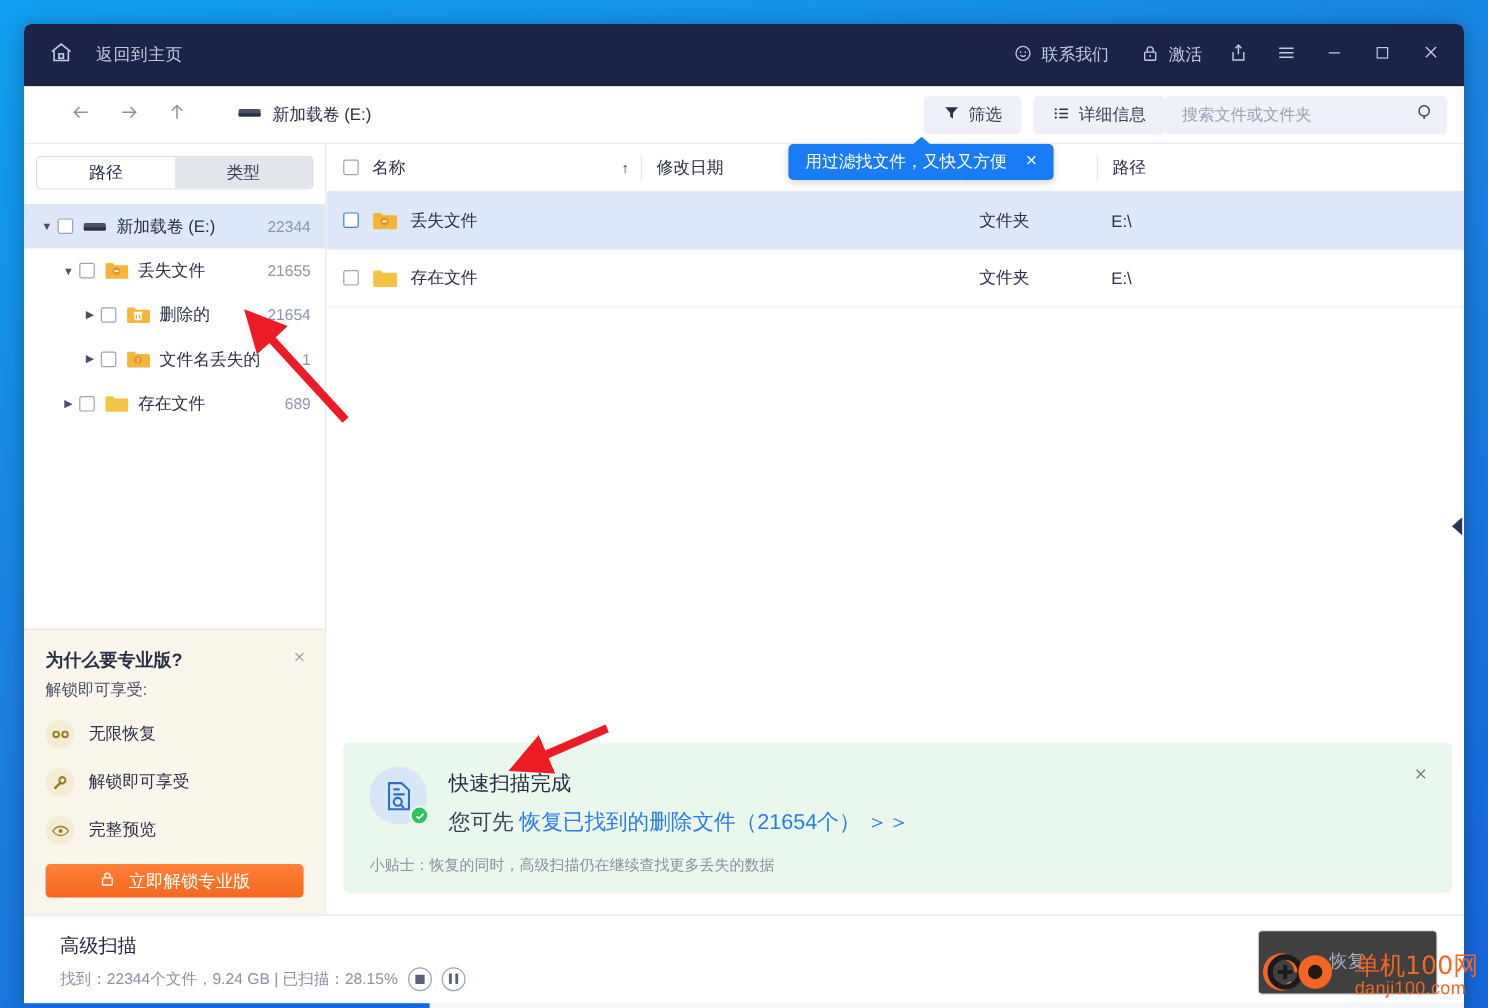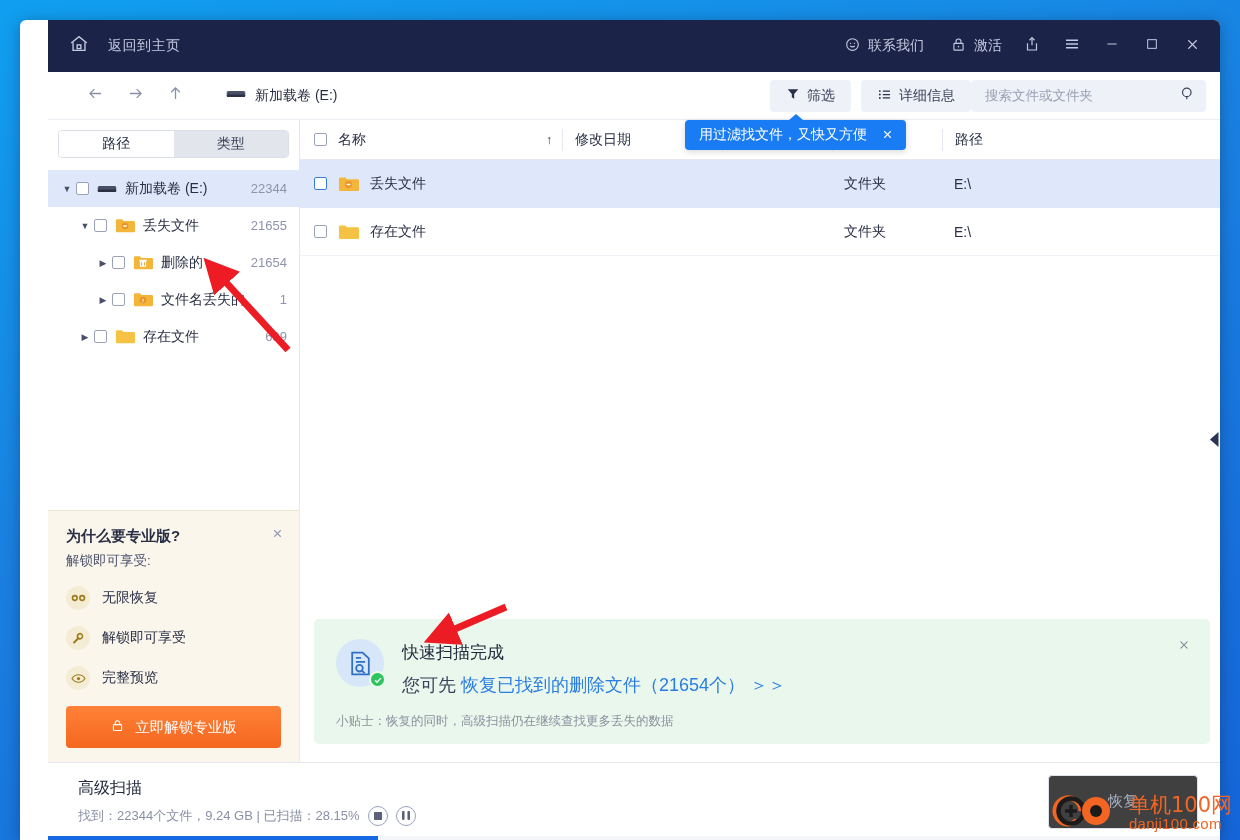--- a/index.html
+++ b/index.html
@@ -16,21 +16,20 @@
   
   #app-window {
     position: absolute;
     left: 20px; top: 20px;
     width: 1200px; height: 820px;
     background: #ffffff;
     border-radius: 6px 6px 0 0;
     overflow: hidden;
     display: flex; flex-direction: column;
     box-shadow: 0 2px 16px rgba(0,0,0,.28);
-    padding-left: 28px;
   }
 
   
   #titlebar {
     height: 52px; flex: 0 0 52px;
     background: #1c2348;
     display: flex; align-items: center;
     padding: 0 8px 0 12px;
     color: #c7cde4;
   }
@@ -138,21 +137,21 @@
   #promo-title { font-size: 15px; color: #2a2f45; font-weight: bold; margin-bottom: 6px; }
   #promo-sub { font-size: 13.5px; color: #4a5068; margin-bottom: 16px; }
   .promo-feature { display: flex; align-items: center; gap: 12px; margin-bottom: 16px; }
   .pf-icon {
     width: 24px; height: 24px; border-radius: 50%; background: #f5ecd6;
     display: flex; align-items: center; justify-content: center;
     color: #a8821f; font-size: 12px;
   }
   .pf-label { font-size: 14px; color: #2a2f45; }
   #promo-cta {
-    margin-top: 4px; height: 42px; border-radius: 4px;
+    margin-top: 4px; height: 28px; border-radius: 4px;
     background: linear-gradient(180deg, #ff8138, #f5671f);
     display: flex; align-items: center; justify-content: center; gap: 10px;
     color: #fff; font-size: 14.5px; cursor: pointer;
   }
 
   
   #file-area { flex: 1; display: flex; flex-direction: column; min-width: 0; background: #fff; position: relative; }
 
   #list-header {
     display: flex; align-items: center; height: 40px; flex: 0 0 40px;

